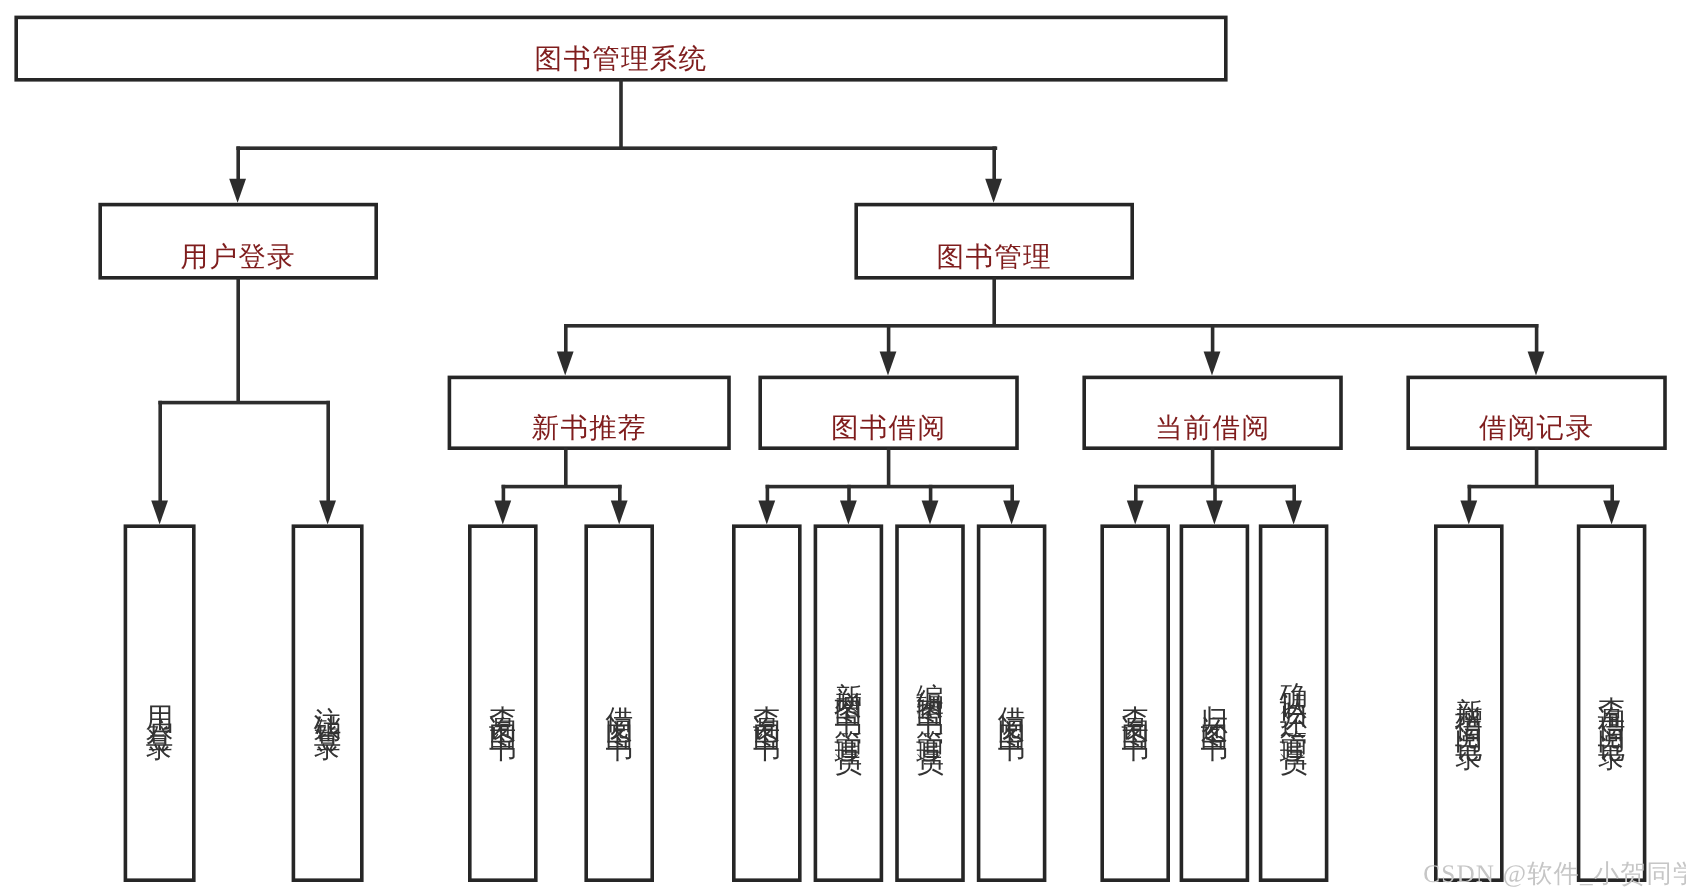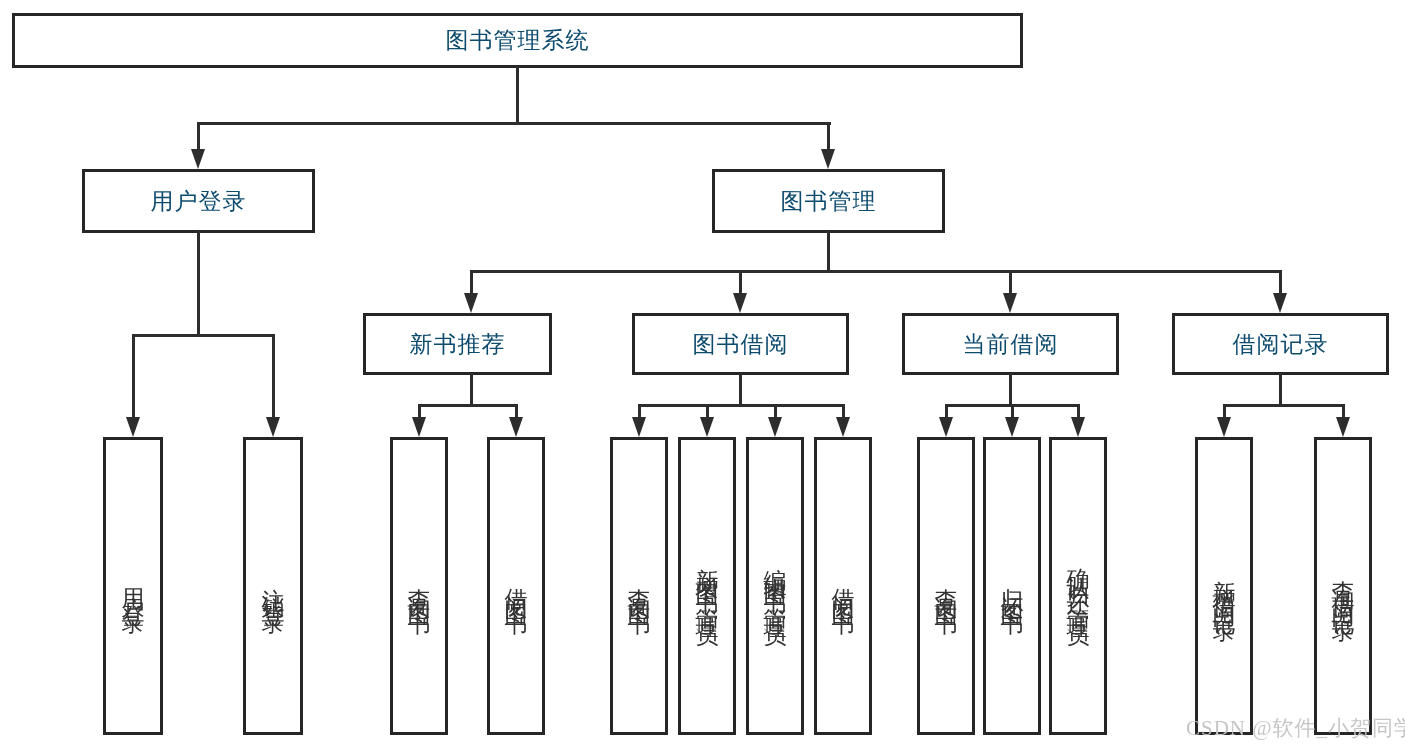--- a/index.html
+++ b/index.html
@@ -10,25 +10,25 @@
     overflow:hidden;
     font-family:"Liberation Serif","DejaVu Serif",serif;
     color:#2e2e2e;
   }
   .box{
     position:absolute;
     box-sizing:border-box;
     border:3px solid #262626;
     background:#ffffff;
     display:flex;
-    align-items:center;
+    align-items:flex-end;
     justify-content:center;
     font-size:23px;
     letter-spacing:1px;
-    color:#0c4a6e;
+    color:#7f1d1d;
   }
   .leafbox{
     position:absolute;
     box-sizing:border-box;
     border:3px solid #262626;
     background:#ffffff;
     display:flex;
     align-items:center;
     justify-content:center;
     color:#333333;
@@ -92,21 +92,21 @@
   <div class="line" style="left:470px;top:270px;width:812px;height:3px"></div>
   <div class="line" style="left:470px;top:270px;width:3px;height:25px"></div>
   <div class="line" style="left:739px;top:270px;width:3px;height:25px"></div>
   <div class="line" style="left:1009px;top:270px;width:3px;height:25px"></div>
   <div class="line" style="left:1279px;top:270px;width:3px;height:25px"></div>
   <div class="head" style="left:464px;top:293px"></div>
   <div class="head" style="left:733px;top:293px"></div>
   <div class="head" style="left:1003px;top:293px"></div>
   <div class="head" style="left:1273px;top:293px"></div>
 
-  <div class="box" style="left:363px;top:313px;width:189px;height:62px">
+  <div class="box" style="left:373px;top:313px;width:236px;height:62px">
     <span>新书推荐</span>
   </div>
   <div class="box" style="left:902px;top:313px;width:217px;height:62px">
     <span>当前借阅</span>
   </div>
   <div class="box" style="left:632px;top:313px;width:217px;height:62px">
     <span>图书借阅</span>
   </div>
   <div class="box" style="left:1172px;top:313px;width:217px;height:62px">
     <span>借阅记录</span>

